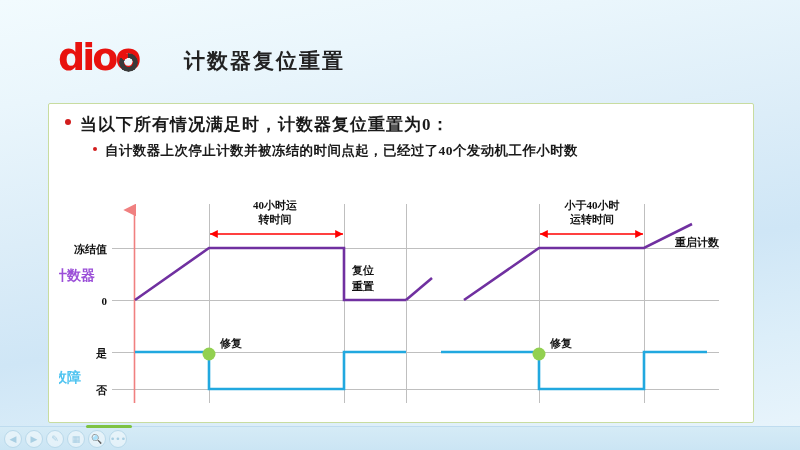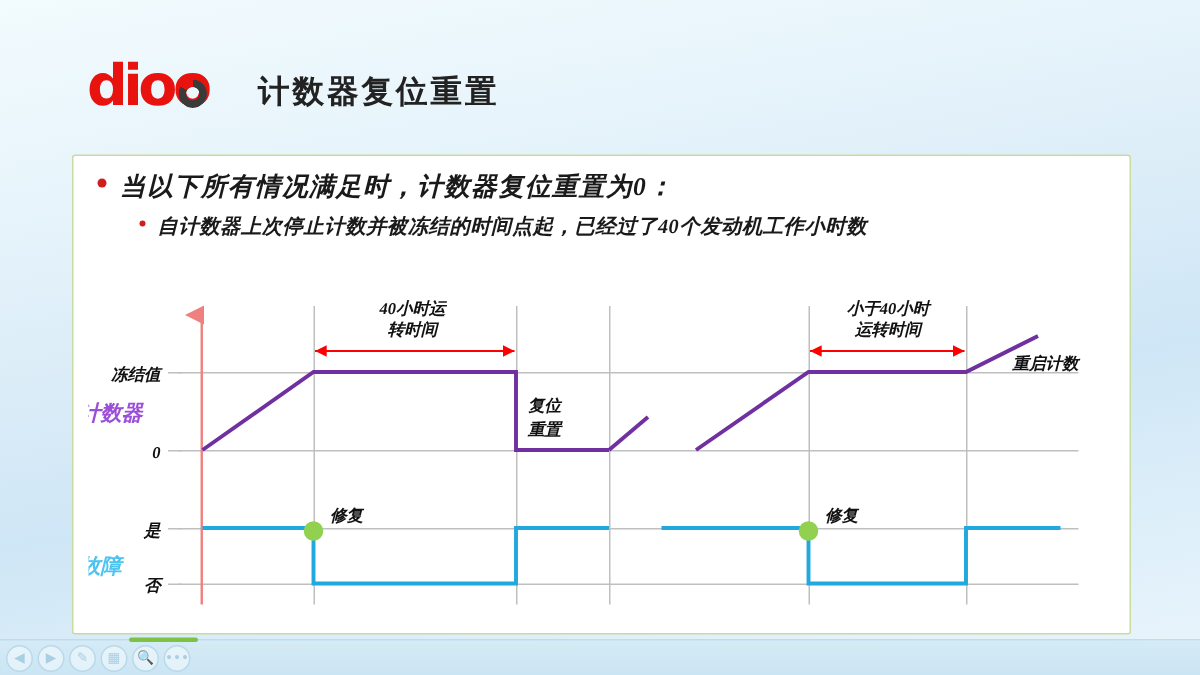--- a/index.html
+++ b/index.html
@@ -49,37 +49,36 @@
     left: 61px; top: 11px;
     width: 19px; height: 19px;
     border-radius: 50%;
     background: conic-gradient(#3a3a3a 0deg 300deg, #e8120e 300deg 360deg);
     -webkit-mask: radial-gradient(circle, transparent 0 4.2px, #000 4.6px);
             mask: radial-gradient(circle, transparent 0 4.2px, #000 4.6px);
   }
 
   #slide-title {
     position: absolute;
-    left: 172px; top: 47px;
+    left: 184px; top: 47px;
     font-size: 21px;
     font-weight: bold;
     color: #222;
     letter-spacing: 2px;
     font-family: "Liberation Serif", "DejaVu Serif", serif;
   }
 
   
   #content-panel {
     position: absolute;
     left: 48px; top: 103px;
     width: 706px; height: 320px;
     background: #ffffff;
     border: 1.5px solid #c8dca0;
     border-radius: 2px;
-    font-style: italic;
   }
 
   
   .bullet-l1 {
     position: absolute;
     left: 16px; top: 9px;
     font-size: 17px;
     font-weight: bold;
     color: #1a1a1a;
     letter-spacing: 1px;

